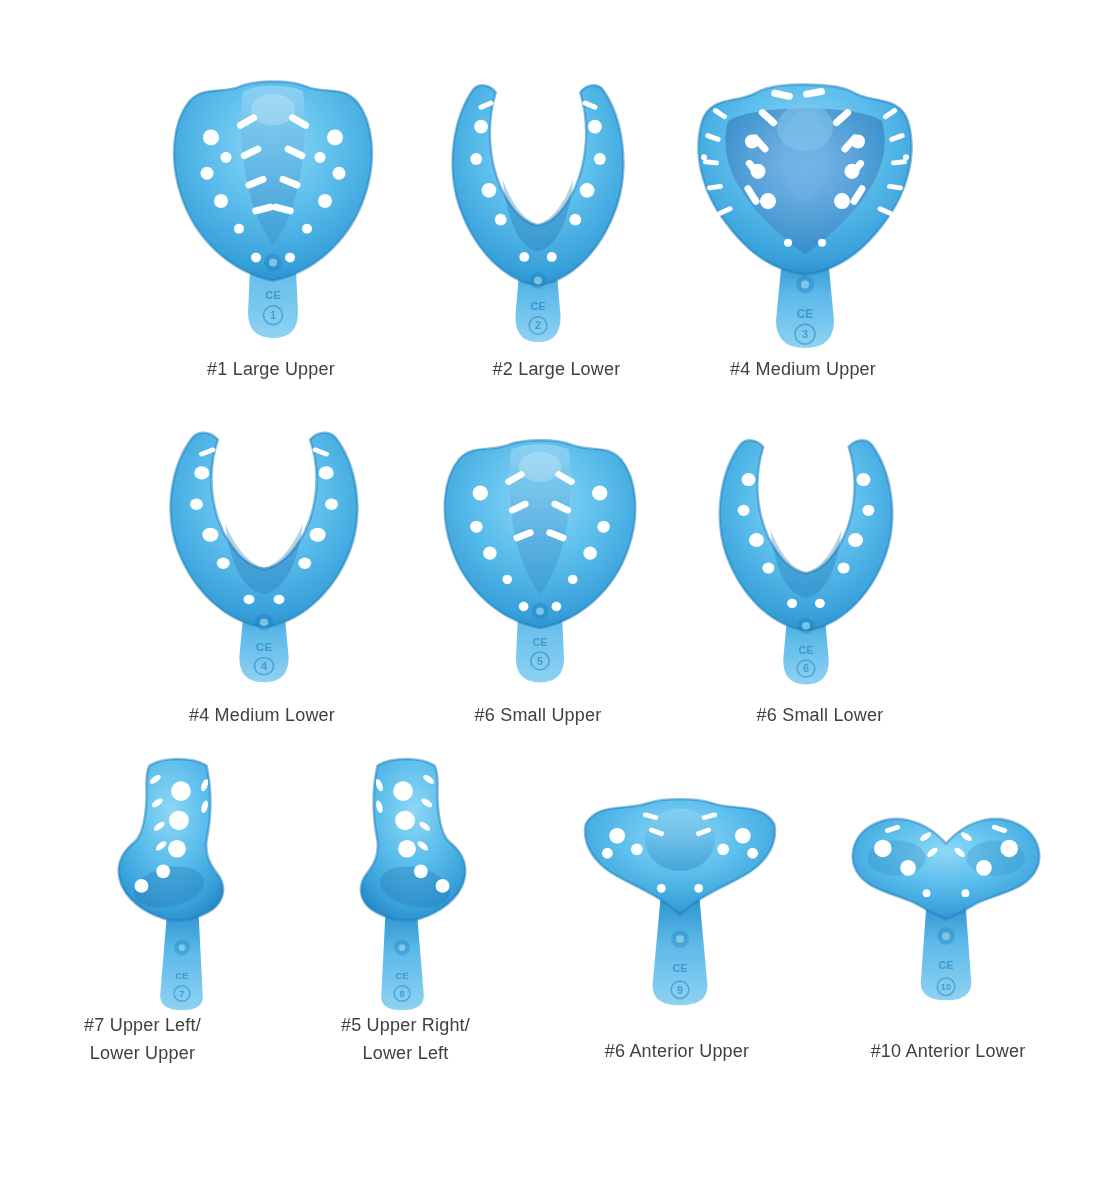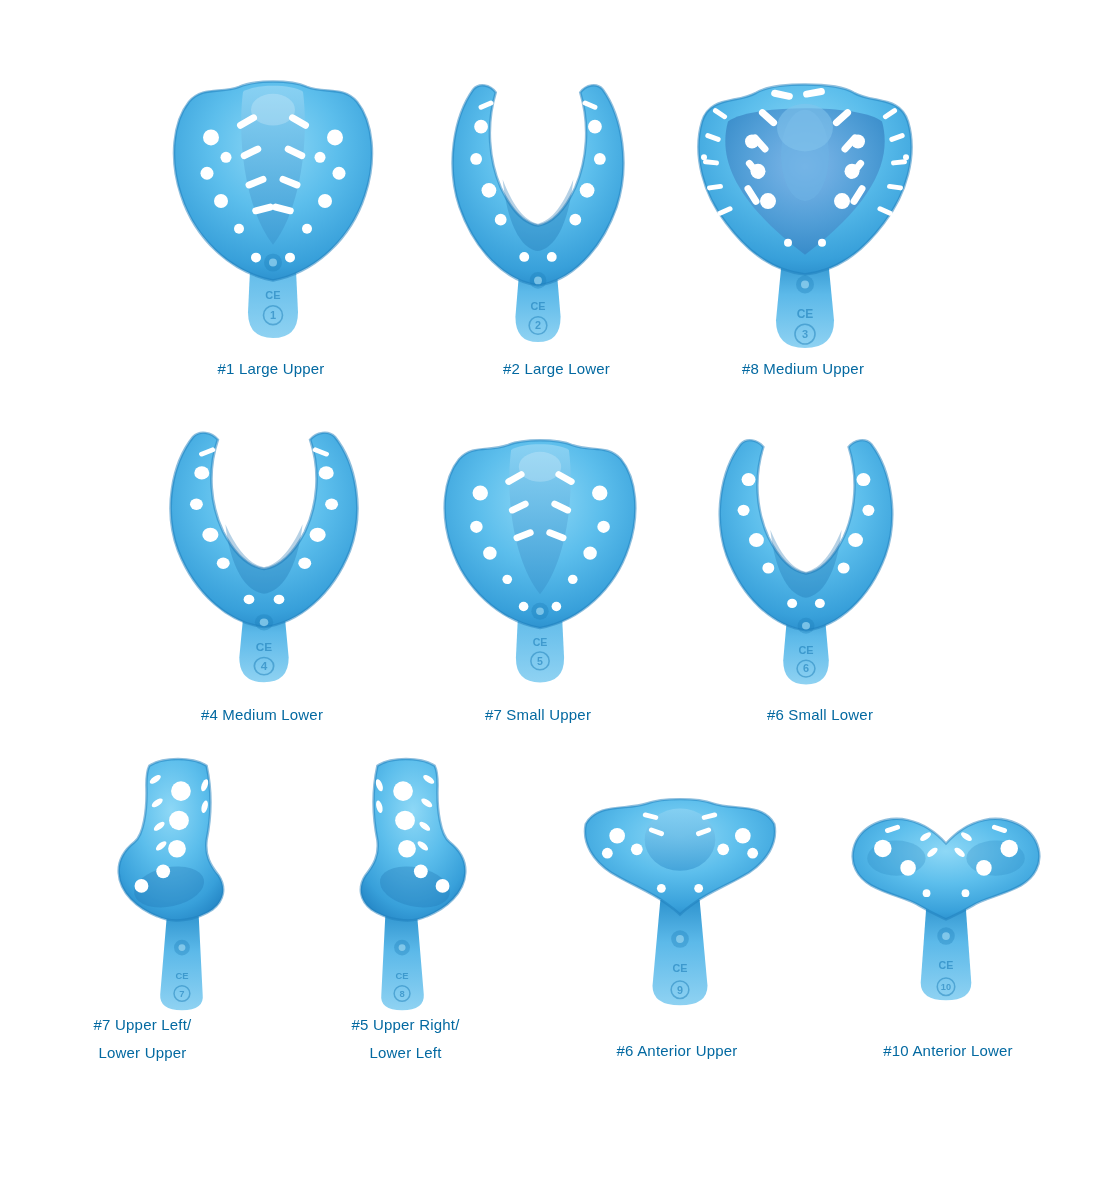--- a/index.html
+++ b/index.html
@@ -3,22 +3,22 @@
 <meta charset="utf-8">
 <style>
   html,body{margin:0;padding:0;background:#ffffff;}
   .canvas{
     position:relative;width:1097px;height:1178px;background:#ffffff;
     font-family:"Liberation Sans",sans-serif;overflow:hidden;
   }
   figure.tray{position:absolute;margin:0;padding:0;}
   figure.tray svg{display:block;width:100%;height:100%;}
   .tray-label{
-    position:absolute;text-align:center;color:#0369a1;
-    font-size:15px;line-height:28px;letter-spacing:.2px;font-weight:400;
+    position:absolute;text-align:center;color:#404040;
+    font-size:18px;line-height:28px;letter-spacing:.2px;font-weight:400;
     white-space:nowrap;
   }
   .emb{
     fill:#1d7fba;opacity:.6;text-anchor:middle;
     font-family:"Liberation Sans",sans-serif;font-size:11px;font-weight:bold;
   }
   .emb.big{font-size:12px;}
   .emb.sm{font-size:9.5px;}
 </style>
 </head>
@@ -440,23 +440,23 @@
           <circle cx="109" cy="152" r="4" fill="#9bd7f2" opacity=".7"></circle>
         <text class="emb" x="109" y="186">CE</text>
         <circle cx="109" cy="204" r="9" fill="none" stroke="#1d7fba" stroke-width="1.6" opacity=".5"></circle>
         <text class="emb sm" x="109" y="207.5">10</text>
       </g>
     </svg>
   </figure>
 
   <div class="tray-label" style="left:161px;top:355px;width:220px">#1 Large Upper</div>
   <div class="tray-label" style="left:444px;top:355px;width:225px">#2 Large Lower</div>
-  <div class="tray-label" style="left:683px;top:355px;width:240px">#8 Medium Upper</div>
+  <div class="tray-label" style="left:683px;top:355px;width:240px">#4 Medium Upper</div>
   <div class="tray-label" style="left:148px;top:701px;width:228px">#4 Medium Lower</div>
-  <div class="tray-label" style="left:427px;top:701px;width:222px">#7 Small Upper</div>
+  <div class="tray-label" style="left:427px;top:701px;width:222px">#6 Small Upper</div>
   <div class="tray-label" style="left:709px;top:701px;width:222px">#6 Small Lower</div>
   <div class="tray-label" style="left:35px;top:1011px;width:215px">
     <div>#7 Upper Left/</div>
     <div>Lower Upper</div>
   </div>
   <div class="tray-label" style="left:298px;top:1011px;width:215px">
     <div>#5 Upper Right/</div>
     <div>Lower Left</div>
   </div>
   <div class="tray-label" style="left:566px;top:1037px;width:222px">#6 Anterior Upper</div>

